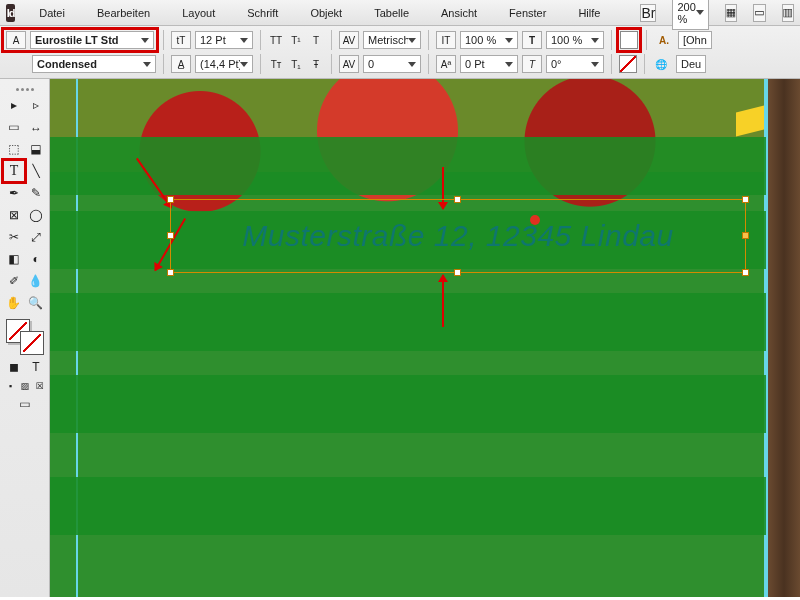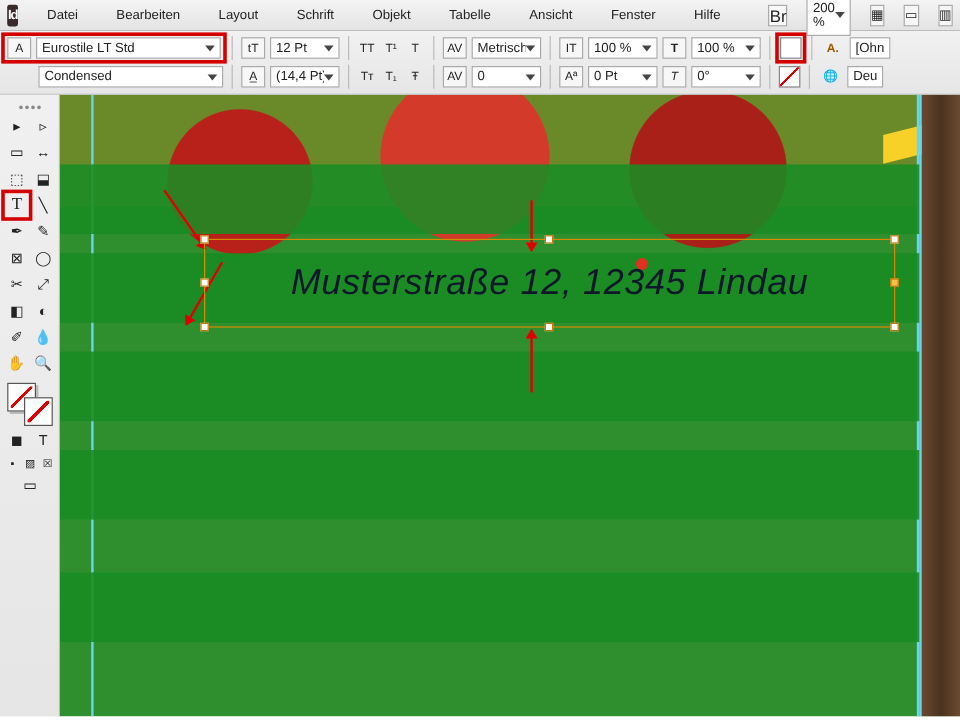--- a/index.html
+++ b/index.html
@@ -15,21 +15,21 @@
   .tri { width: 0; height: 0; border-left: 4px solid transparent; border-right: 4px solid transparent; border-top: 5px solid #444; }
   .tbtn { width: 22px; height: 18px; border: 1px solid #aaa; background: #f6f6f6; display: flex; align-items: center; justify-content: center; }
 
   
   .ctrl { background: linear-gradient(#f1f1f1,#e6e6e6); border-bottom: 1px solid #bbb; padding: 2px 4px; }
   .row { display: flex; align-items: center; height: 24px; gap: 4px; }
   .icon-sq { width: 20px; height: 18px; border: 1px solid #aaa; background: #f7f7f7; display: flex; align-items: center; justify-content: center; font-size: 10px; }
   .field { height: 18px; border: 1px solid #aaa; background: #fff; display: flex; align-items: center; justify-content: space-between; padding: 0 4px; }
   .field span:first-child { white-space: nowrap; overflow: hidden; }
   .redbox { outline: 3px solid #d40000; outline-offset: 0px; }
-  .wide { width: 154px; }
+  .wide { width: 124px; font-weight: bold; }
   .sm { width: 58px; }
   .sep { width: 1px; height: 20px; background: #bbb; margin: 0 3px; }
   .swatch { width: 18px; height: 18px; border: 1px solid #888; background: #fff; }
 
   
   .workspace { position: relative; display: flex; height: calc(600px - 26px - 56px); }
 
   
   .toolbox { width: 50px; background: linear-gradient(#f0f0f0,#e6e6e6); border-right: 1px solid #bbb; padding: 6px 4px; display: grid; grid-template-columns: 1fr 1fr; gap: 2px; align-content: start; position: relative; z-index: 2;}
   .toolbox .handle { grid-column: 1 / -1; height: 8px; display: flex; align-items: center; justify-content: center; gap: 2px; }
@@ -58,21 +58,21 @@
   .b2 { top: 132px; }
   .b3 { top: 214px; }
   .b4 { top: 296px; }
   .b5 { top: 398px; }
 
   .textframe { position: absolute; top: 120px; left: 120px; width: 576px; height: 74px; border: 1px solid #d48a00; display: flex; align-items: center; justify-content: center; }
   .sel-handle { position: absolute; width: 7px; height: 7px; background: #fff; border: 1px solid #c07800; }
   .h-tl { top:-4px; left:-4px;} .h-tr{top:-4px;right:-4px;} .h-bl{bottom:-4px;left:-4px;} .h-br{bottom:-4px;right:-4px;}
   .h-tm { top:-4px; left:50%; margin-left:-4px;} .h-bm{bottom:-4px; left:50%; margin-left:-4px;}
   .h-ml { top:50%; left:-4px; margin-top:-4px;} .h-mr{top:50%; right:-4px; margin-top:-4px; background:#f7c04a;}
-  .sample-text { color: #0f172a; font-size: 30px; font-style: italic; font-family: "Arial Narrow", Arial, sans-serif; letter-spacing: 0.5px; white-space: nowrap; }
+  .sample-text { color: #0f766e; font-size: 30px; font-style: italic; font-family: "Arial Narrow", Arial, sans-serif; letter-spacing: 0.5px; white-space: nowrap; }
   .red-dot { position:absolute; width:10px; height:10px; background:#e03020; border-radius:50%; }
 
   .arrow { position:absolute; width:2px; background:#e00000; }
   .arrow::after { content:""; position:absolute; bottom:-1px; left:-4px; width:0;height:0;border-left:5px solid transparent;border-right:5px solid transparent;border-top:8px solid #e00000;}
   .arrow.up::after{ top:-1px; bottom:auto; border-top:none; border-bottom:8px solid #e00000;}
   .arrow.diag { transform-origin: top left; }
 
   .guide-v { position:absolute; top:0; bottom:0; width:2px; background:#67d6e8; }
   .guide-v.left { left: 26px; }
   .guide-v.right { right: 34px; }

